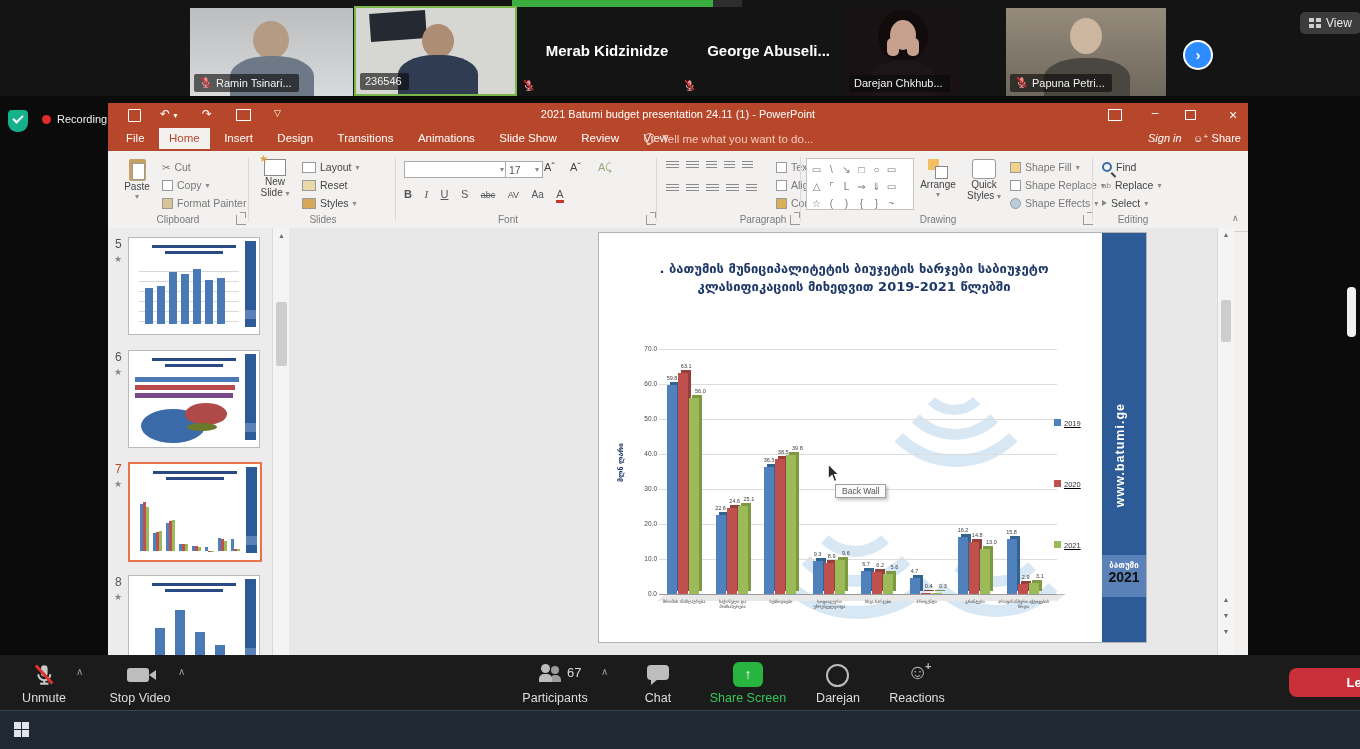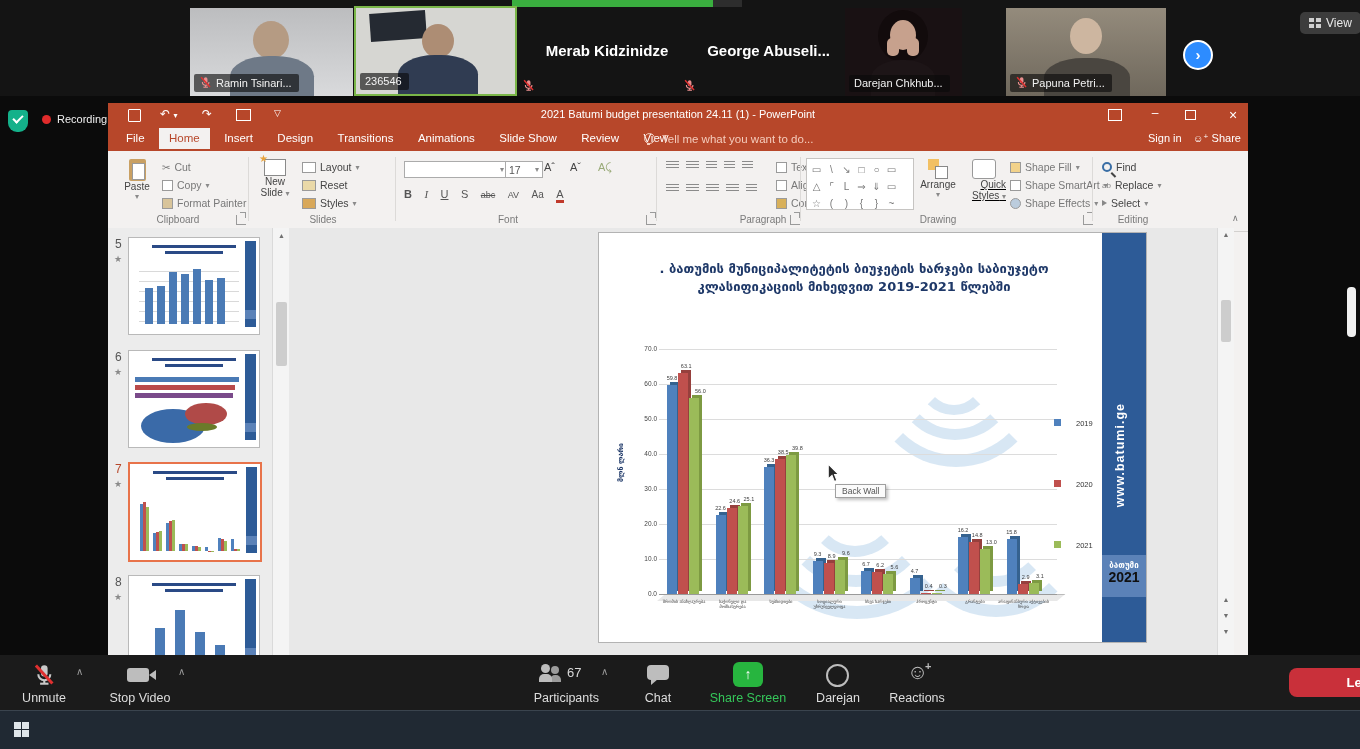--- a/index.html
+++ b/index.html
@@ -82,21 +82,21 @@
   #logoblock{position:absolute;left:0;top:322px;width:44px;height:42px;background:#5b82b8;text-align:center;}
   .logocity{color:#fff;font-size:8px;font-weight:bold;margin-top:6px;font-family:"DejaVu Sans",sans-serif;}
   .logoyear{color:#101010;font-size:14px;font-weight:bold;line-height:15px;}
   .wm{position:absolute;border-style:solid;border-color:transparent transparent rgba(152,192,226,.38) transparent;border-radius:50%;}
   #chart .grid{position:absolute;height:1px;background:#dcdcdc;}
   #chart .grid.axis{background:#9a9a9a;}
   #chart .ytick{position:absolute;left:30px;width:28px;text-align:right;font-size:6.5px;color:#444;}
   #chart .bar{position:absolute;}
   #chart .blabel{position:absolute;width:26px;text-align:center;font-size:5.5px;color:#3c3c3c;}
   #chart .xlabel{position:absolute;top:366px;width:54px;text-align:center;font-size:4.2px;color:#333;line-height:5px;font-family:"DejaVu Sans",sans-serif;}
-  .legend-item{position:absolute;left:455px;display:flex;gap:15px;}
+  .legend-item{position:absolute;left:455px;display:flex;gap:3px;text-decoration:underline;}
   .legend-item .sw{width:7px;height:7px;display:inline-block;}
   .legend-item .lt{font-size:7.5px;color:#333;}
   #ylab{position:absolute;left:18px;top:210px;color:#1e3868;font-weight:bold;font-size:7px;writing-mode:vertical-rl;transform:rotate(180deg);font-family:"DejaVu Sans",sans-serif;}
   #tooltip{position:absolute;left:236px;top:251px;background:#fbfbfb;border:1px solid #a0a0a0;box-shadow:2px 2px 3px rgba(0,0,0,.25);font-size:8.5px;color:#555;padding:1px 6px;}
   #floor{position:absolute;left:58px;top:361px;width:400px;height:6px;background:#e8e8e8;border-top:1px solid #bbb;transform:skewX(-50deg);transform-origin:left bottom;}
 
   
   .sbtrack{background:#f4f4f4;border-left:1px solid #dadada;}
   .sbthumb{position:absolute;background:#cdcdcd;border-radius:2px;}
   .sbarrow{position:absolute;font-size:7px;color:#707070;text-align:center;width:100%;}
@@ -244,21 +244,21 @@
         <span class="tab">Transitions</span>
         <span class="tab">Animations</span>
         <span class="tab">Slide Show</span>
         <span class="tab">Review</span>
         <span class="tab">View</span>
       </div>
       <div class="abs tellme" style="left:536px;top:4px;">
         <span class="bulb"></span>
         <span>Tell me what you want to do...</span>
       </div>
-      <div class="abs" style="left:1040px;top:4px;color:#fff;font-size:11px;">Sign in</div>
+      <div class="abs" style="left:1040px;top:4px;color:#fff;font-size:11px;font-style:italic;">Sign in</div>
       <div class="abs" style="left:1085px;top:4px;color:#fff;font-size:11px;">
         <span style="font-size:10px;">☺⁺</span>
         <span>Share</span>
       </div>
     </div>
 
     <div id="ribbon" class="abs">
 
       <div class="abs" style="left:12px;top:8px;width:34px;text-align:center;">
         <div style="margin:0 auto;width:17px;height:22px;background:#c9a063;border-radius:2px;position:relative;">
@@ -373,33 +373,33 @@
         <span class="shapecell">☆</span><span class="shapecell">(</span><span class="shapecell">)</span><span class="shapecell">{</span><span class="shapecell">}</span><span class="shapecell">~</span>
       </div>
       <div class="abs" style="left:808px;top:8px;width:44px;text-align:center;">
         <div style="margin:0 auto;width:20px;height:20px;position:relative;">
           <span style="position:absolute;left:0;top:0;width:11px;height:11px;background:#f2c063;"></span>
           <span style="position:absolute;left:7px;top:7px;width:11px;height:11px;background:#fff;border:1px solid #888;"></span>
         </div>
         <div class="rlab" style="position:static;color:#444;">Arrange</div>
         <div class="carl">▾</div>
       </div>
-      <div class="abs" style="left:854px;top:8px;width:44px;text-align:right;text-decoration:underline;">
+      <div class="abs" style="left:854px;top:8px;width:44px;text-align:center;">
         <div style="margin:0 auto;width:22px;height:18px;background:#fff;border:1px solid #999;border-radius:3px;"></div>
         <div class="rlab" style="position:static;color:#444;">Quick</div>
         <div class="rlab" style="position:static;color:#444;"><span>Styles</span> <span class="carl">▾</span></div>
       </div>
       <div class="smallbtn" style="left:902px;top:10px;">
           <span class="mini-ic" style="width:9px;background:#f2d28a;"></span>
           <span>Shape Fill</span> 
           <span class="carl">▾</span>
         </div>
       <div class="smallbtn" style="left:902px;top:28px;">
           <span class="mini-ic" style="width:9px;"></span>
-          <span>Shape SmartArt</span> 
+          <span>Shape Replace</span> 
           <span class="carl">▾</span>
         </div>
       <div class="smallbtn" style="left:902px;top:46px;">
           <span class="mini-ic" style="width:9px;border-radius:50%;background:#bcd;"></span>
           <span>Shape Effects</span> 
           <span class="carl">▾</span>
         </div>
       <div class="grouplab" style="left:800px;top:63px;width:60px;">Drawing</div>
       <div class="launcher" style="left:975px;top:64px;"></div>
       <div class="gsep" style="left:984px;"></div>
@@ -652,21 +652,21 @@
     <div class="chev" style="left:178px;top:11px;">∧</div>
 
     <div class="abs" style="left:515px;top:5px;width:80px;height:46px;">
       <div class="ppl" style="position:absolute;left:24px;top:4px;">
         <i style="left:2px;top:0;width:9px;height:9px;border-radius:50%;"></i>
         <i style="left:0;top:10px;width:13px;height:8px;border-radius:5px 5px 0 0;"></i>
         <i style="left:12px;top:2px;width:8px;height:8px;border-radius:50%;opacity:.8;"></i>
         <i style="left:11px;top:11px;width:11px;height:7px;border-radius:5px 5px 0 0;opacity:.8;"></i>
       </div>
       <div class="abs" style="left:52px;top:5px;color:#d8d8d8;font-size:13px;">67</div>
-      <div class="zlabel" style="left:-4px;top:31px;width:88px;text-align:right;">Participants</div>
+      <div class="zlabel" style="left:-4px;top:31px;width:88px;">Participants</div>
     </div>
     <div class="chev" style="left:601px;top:11px;">∧</div>
 
     <div class="abs" style="left:630px;top:5px;width:56px;height:46px;">
       <div class="bubble" style="position:absolute;left:17px;top:5px;"></div>
       <div class="zlabel" style="left:0;top:31px;width:56px;">Chat</div>
     </div>
 
     <div class="abs" style="left:705px;top:3px;width:86px;height:48px;">
       <div class="sharesq" style="position:absolute;left:28px;top:4px;">↑</div>

